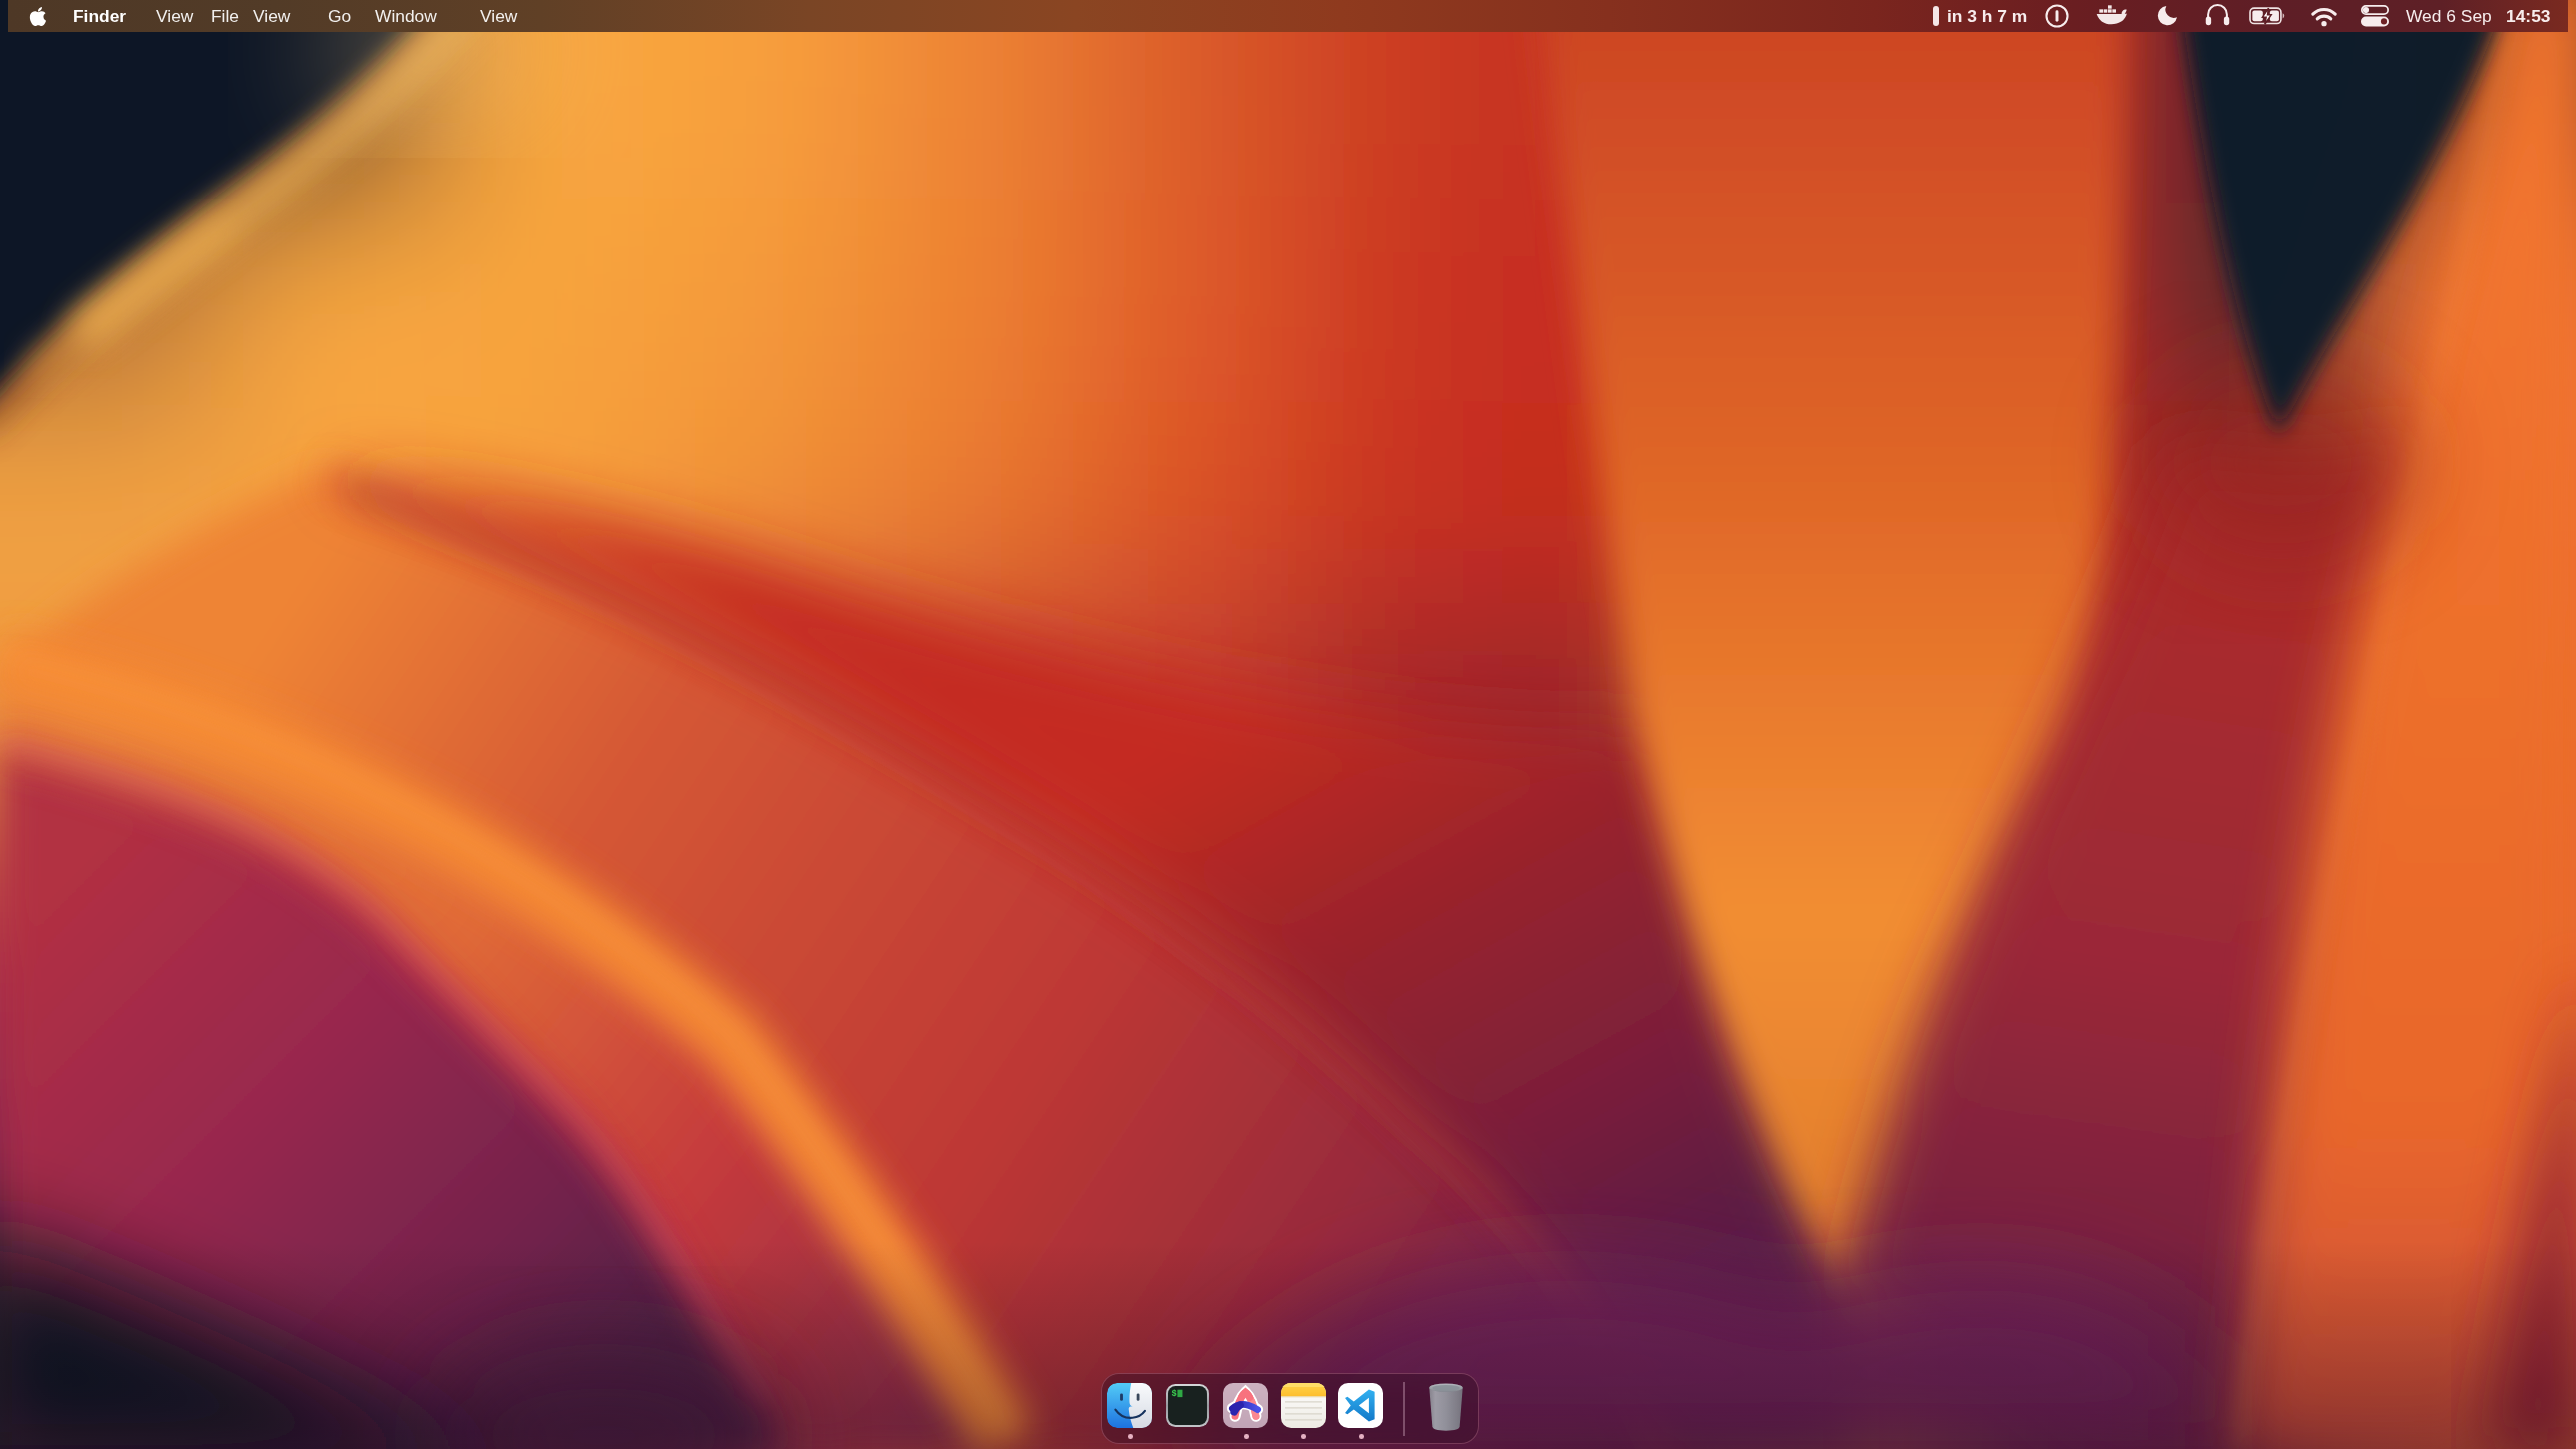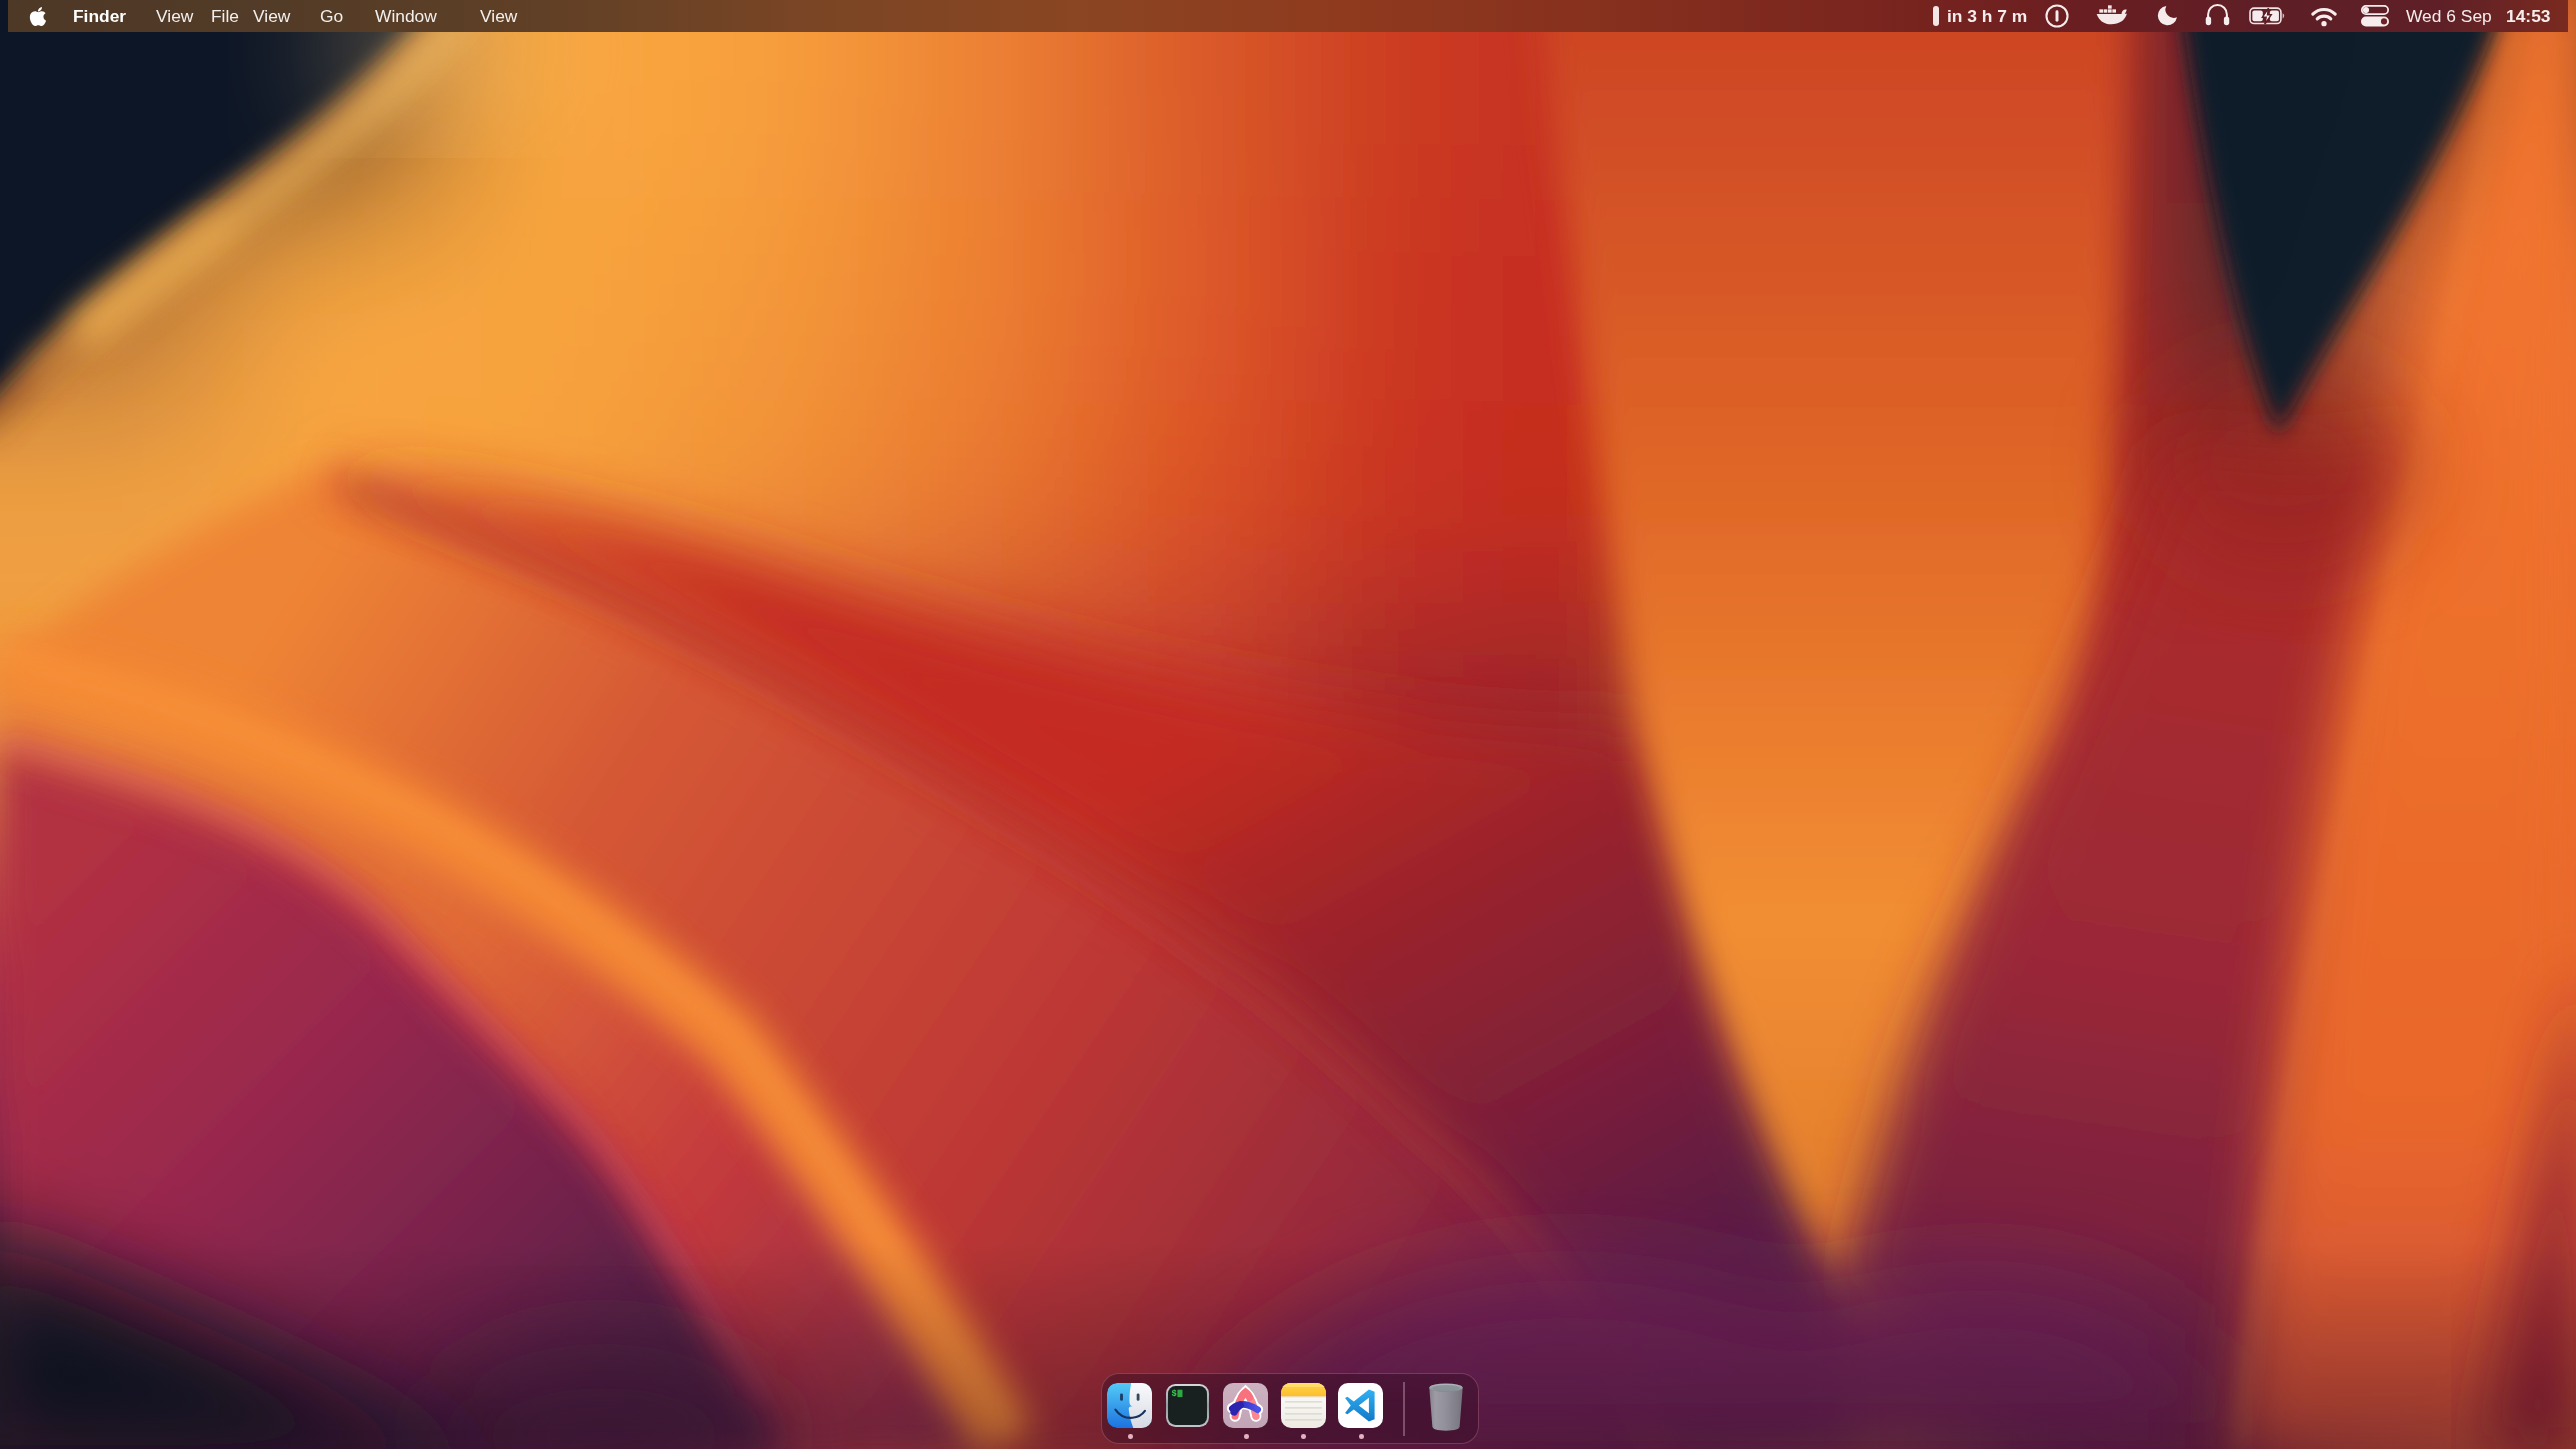--- a/index.html
+++ b/index.html
@@ -287,21 +287,21 @@
       </defs>
 <rect width="3840" height="48" fill="url(#gMB)"></rect>
 </svg>
 <svg width="20" height="23" viewBox="0 0 170 170" style="position:absolute;left:27.5px;top:5.4px">
       <path fill="#ffffff" d="M150.4 130.3c-2.5 5.7-5.4 11-8.8 15.9-4.6 6.6-8.4 11.2-11.3 13.7-4.5 4.2-9.4 6.3-14.6 6.5-3.7 0-8.2-1.1-13.4-3.2-5.2-2.1-10-3.2-14.4-3.2-4.6 0-9.5 1.1-14.8 3.2-5.3 2.2-9.5 3.3-12.8 3.4-5 .2-10-2-15-6.7-3.1-2.7-7-7.5-11.8-14.3-5.1-7.2-9.3-15.6-12.6-25.1-3.5-10.3-5.3-20.3-5.3-30 0-11.1 2.4-20.7 7.2-28.7C26.6 55.3 31.7 50.3 38.2 46.6c6.5-3.7 13.5-5.6 21.1-5.7 3.9 0 9.1 1.2 15.5 3.6 6.4 2.4 10.5 3.6 12.3 3.6 1.3 0 5.8-1.4 13.4-4.2 7.2-2.6 13.3-3.7 18.3-3.3 13.5 1.1 23.6 6.4 30.3 16-12.1 7.3-18 17.5-17.9 30.7.1 10.2 3.8 18.7 11.1 25.5 3.3 3.1 7 5.6 11.1 7.3-.9 2.6-1.9 5-2.9 7.4zM119.1 7.2c0 8.3-3 16-9 23.1-7.2 8.4-16 13.3-25.5 12.5-.1-1-.2-2-.2-3.1 0-7.9 3.5-16.4 9.6-23.4 3.1-3.5 7-6.4 11.7-8.8 4.7-2.3 9.2-3.6 13.4-3.8.1 1.2.1 2.4.1 3.5z"></path>
     </svg>
 <div class="mi b" style="left:73px">Finder</div>
 <div class="mi" style="left:156px">View</div>
 <div class="mi" style="left:211px">File</div>
 <div class="mi" style="left:253px">View</div>
-<div class="mi" style="left:320px">Go</div>
+<div class="mi" style="left:328px">Go</div>
 <div class="mi" style="left:375px">Window</div>
 <div class="mi" style="left:480px">View</div>
 <div style="position:absolute;left:1933px;top:6px;width:6px;height:20px;border-radius:3px;background:rgba(255,245,245,0.93)"></div>
 <div class="mi" style="left:1947px;font-weight:600;color:rgba(255,248,248,0.95)">in 3 h 7 m</div>
 <svg width="24" height="24" viewBox="0 0 36 36" style="position:absolute;left:2045px;top:4px">
 <circle cx="18" cy="18" r="15.8" fill="none" stroke="rgba(255,248,248,0.95)" stroke-width="3.1"></circle>
 <rect x="15.8" y="9.5" width="4.4" height="17" rx="2.2" fill="rgba(255,248,248,0.95)"></rect>
 </svg>
 <svg width="32" height="24" viewBox="0 0 48 36" style="position:absolute;left:2095px;top:4px">
 <g fill="rgba(255,248,248,0.93)">

